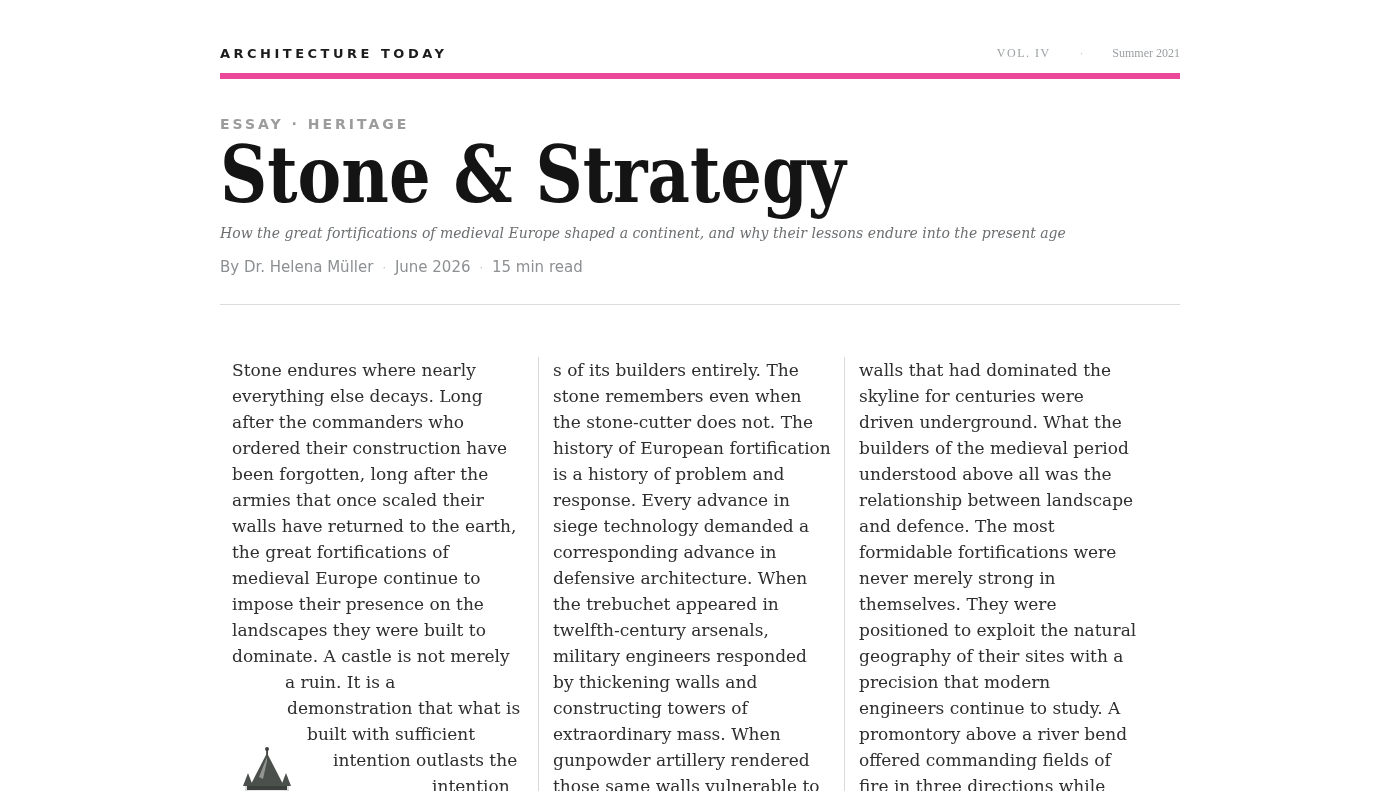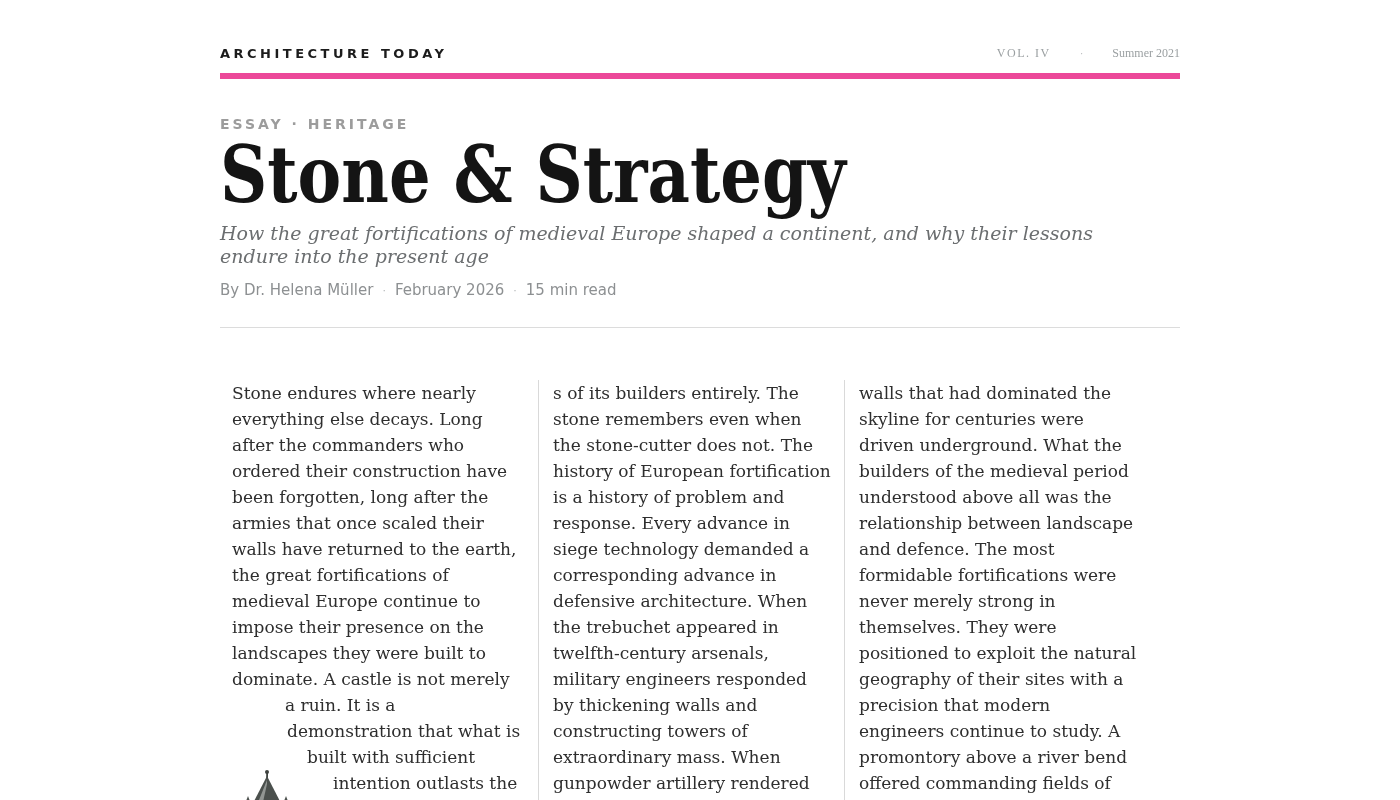--- a/index.html
+++ b/index.html
@@ -33,21 +33,21 @@
     margin-top: 37px;
     font-family: "DejaVu Sans", sans-serif; font-size: 14px; font-weight: bold;
     letter-spacing: 3px; color: #9c9c9c;
   }
   .headline {
     margin-top: 4px; font-size: 78px; line-height: 1; font-weight: bold;
     color: #141414; white-space: nowrap;
     transform: scaleX(0.84); transform-origin: left center; width: 760px;
   }
   .subtitle {
-    margin-top: 8px; font-style: italic; font-size: 19px; line-height: 23px;
+    margin-top: 8px; font-style: italic; font-size: 14px; line-height: 23px;
     color: #6b6e70; max-width: 945px;
   }
   .byline {
     margin-top: 13px; font-family: "DejaVu Sans", sans-serif;
     font-size: 15px; color: #8d9092; display: flex; align-items: center; gap: 9px;
   }
   .content-divider { margin-top: 28px; border: 0; border-top: 1px solid #dcdcdc; }
 
   
   .article-body {
@@ -86,21 +86,21 @@
 
   <div class="kicker">ESSAY · HERITAGE</div>
 
   <h1 class="headline" style="margin:4px 0 0 0;">Stone &amp; Strategy</h1>
 
   <div class="subtitle">How the great fortifications of medieval Europe shaped a continent, and why their lessons endure into the present age</div>
 
   <div class="byline">
     <span>By Dr. Helena Müller</span>
     <span class="meta-dot">·</span>
-    <span>February 2026</span>
+    <span>June 2026</span>
     <span class="meta-dot">·</span>
     <span>15 min read</span>
   </div>
 
   <hr class="content-divider">
 
   <div class="article-body">
 
     <div class="col">
       <p>

